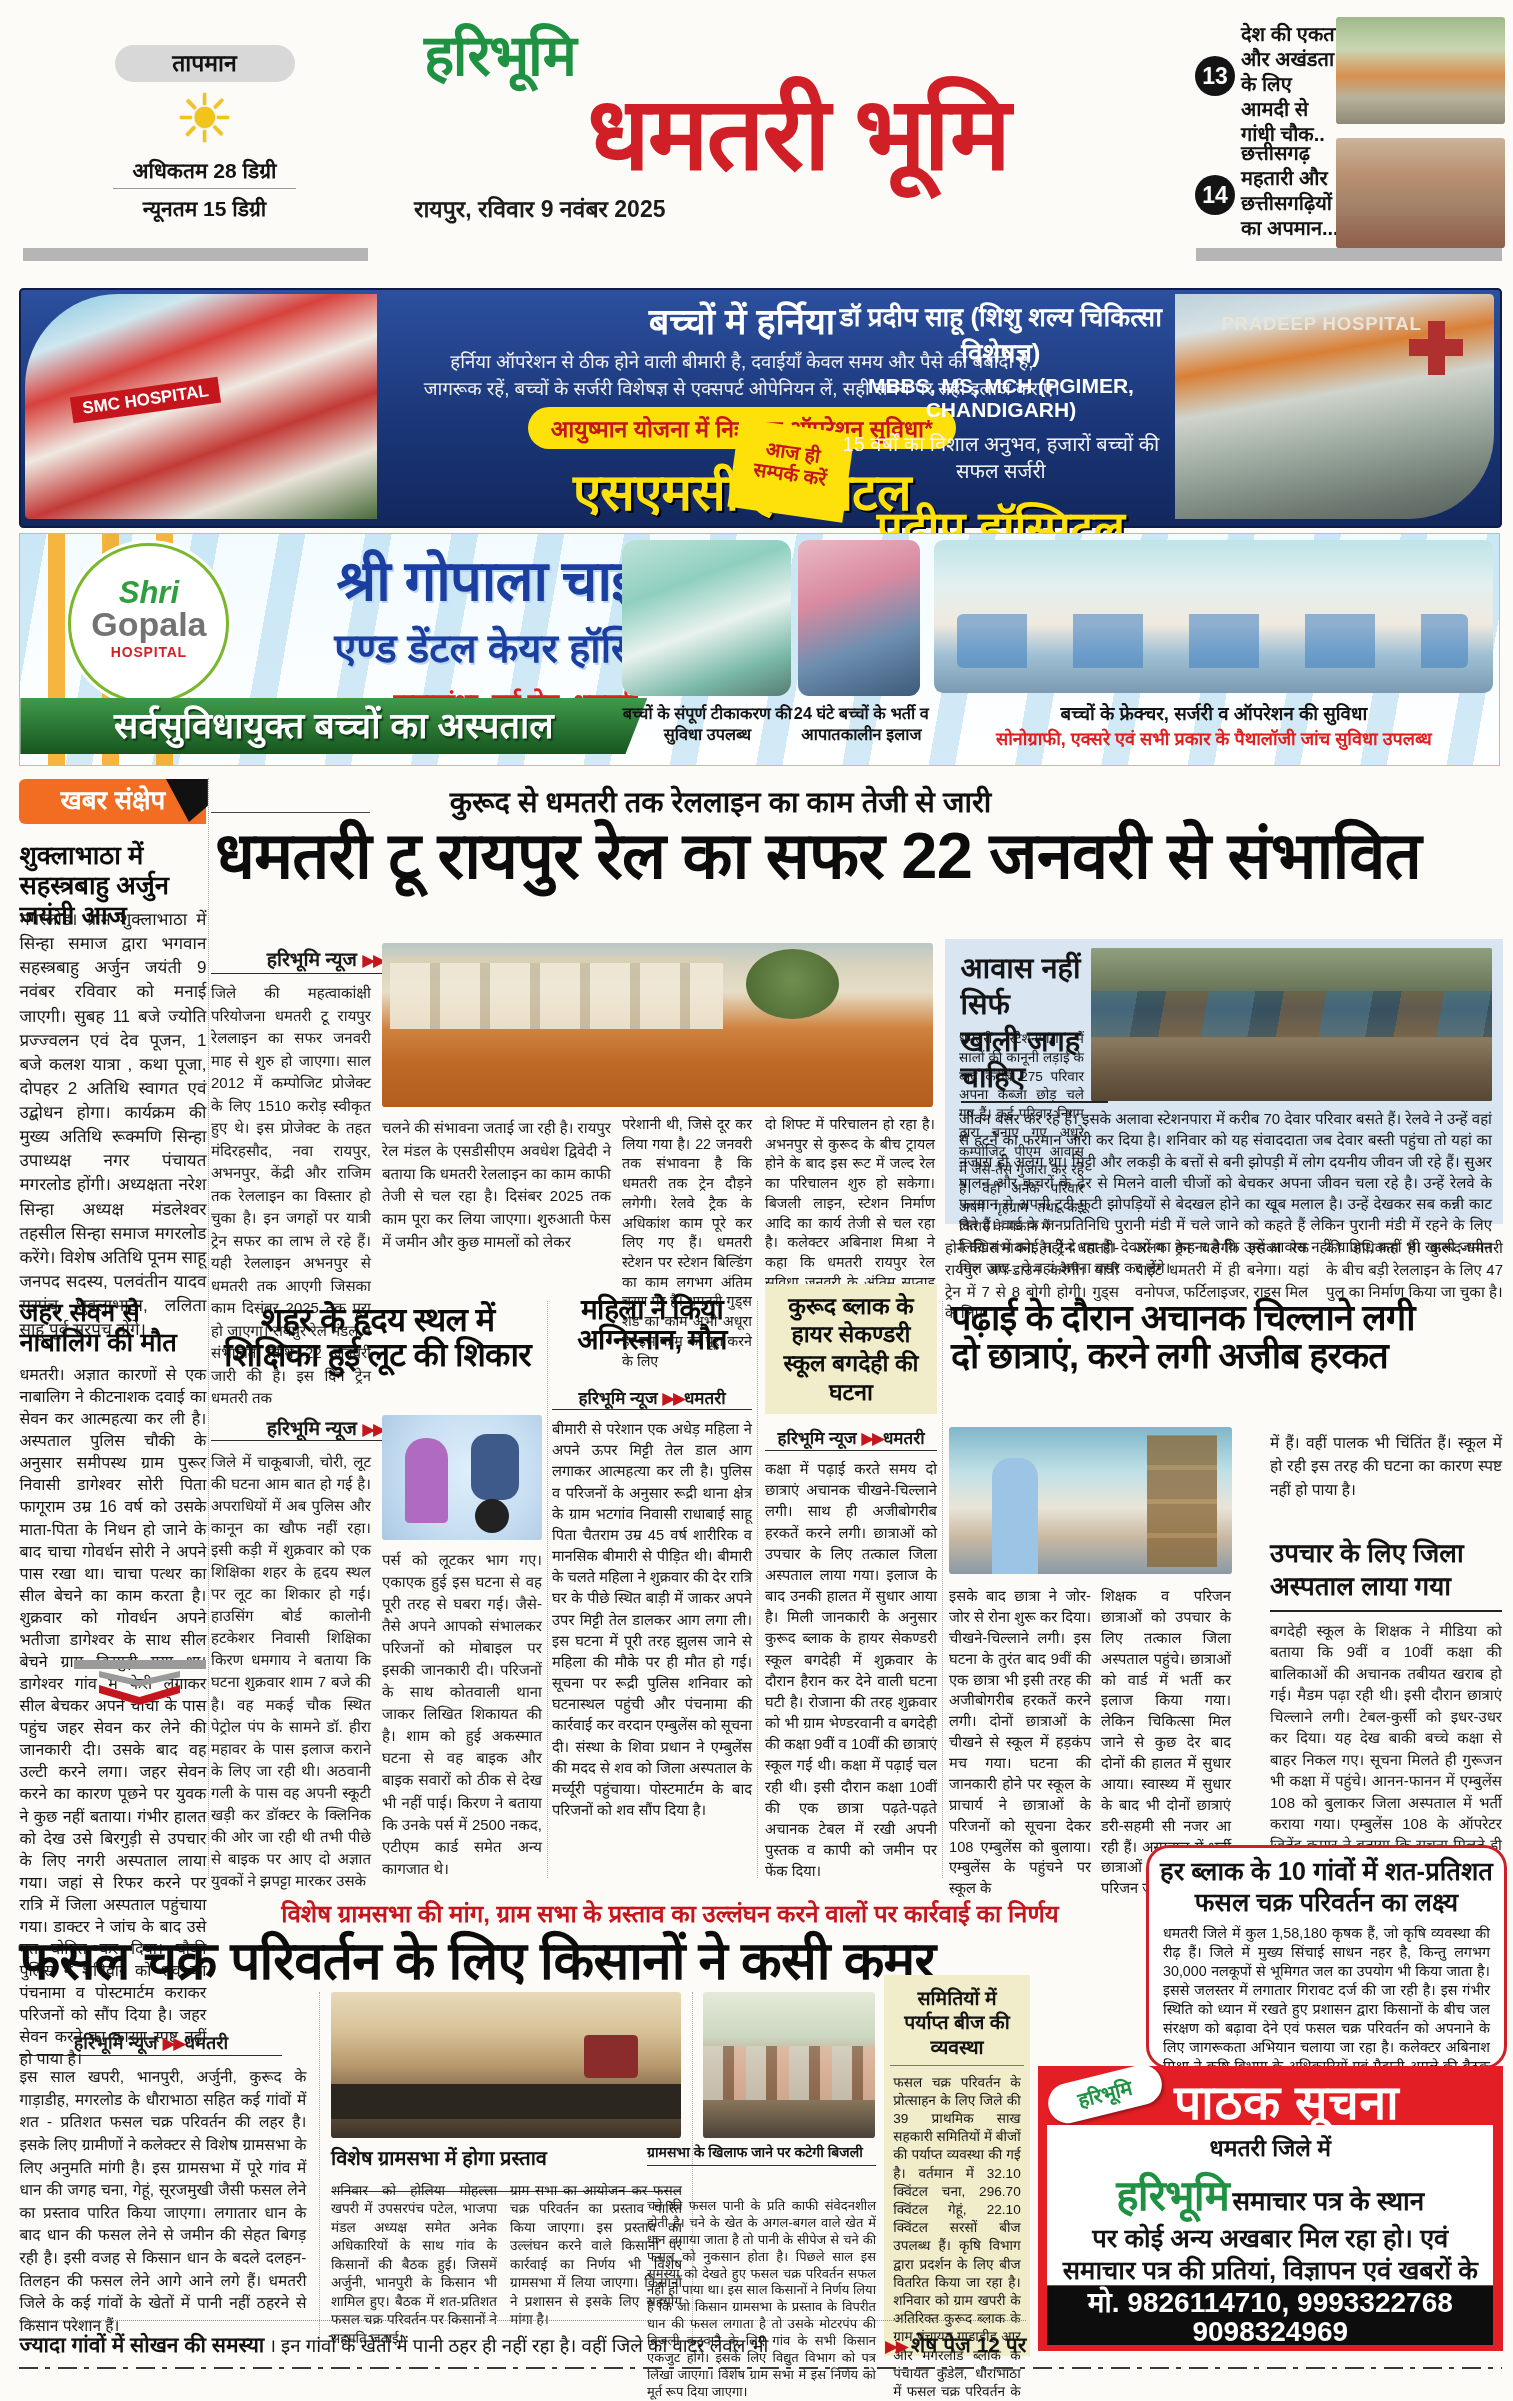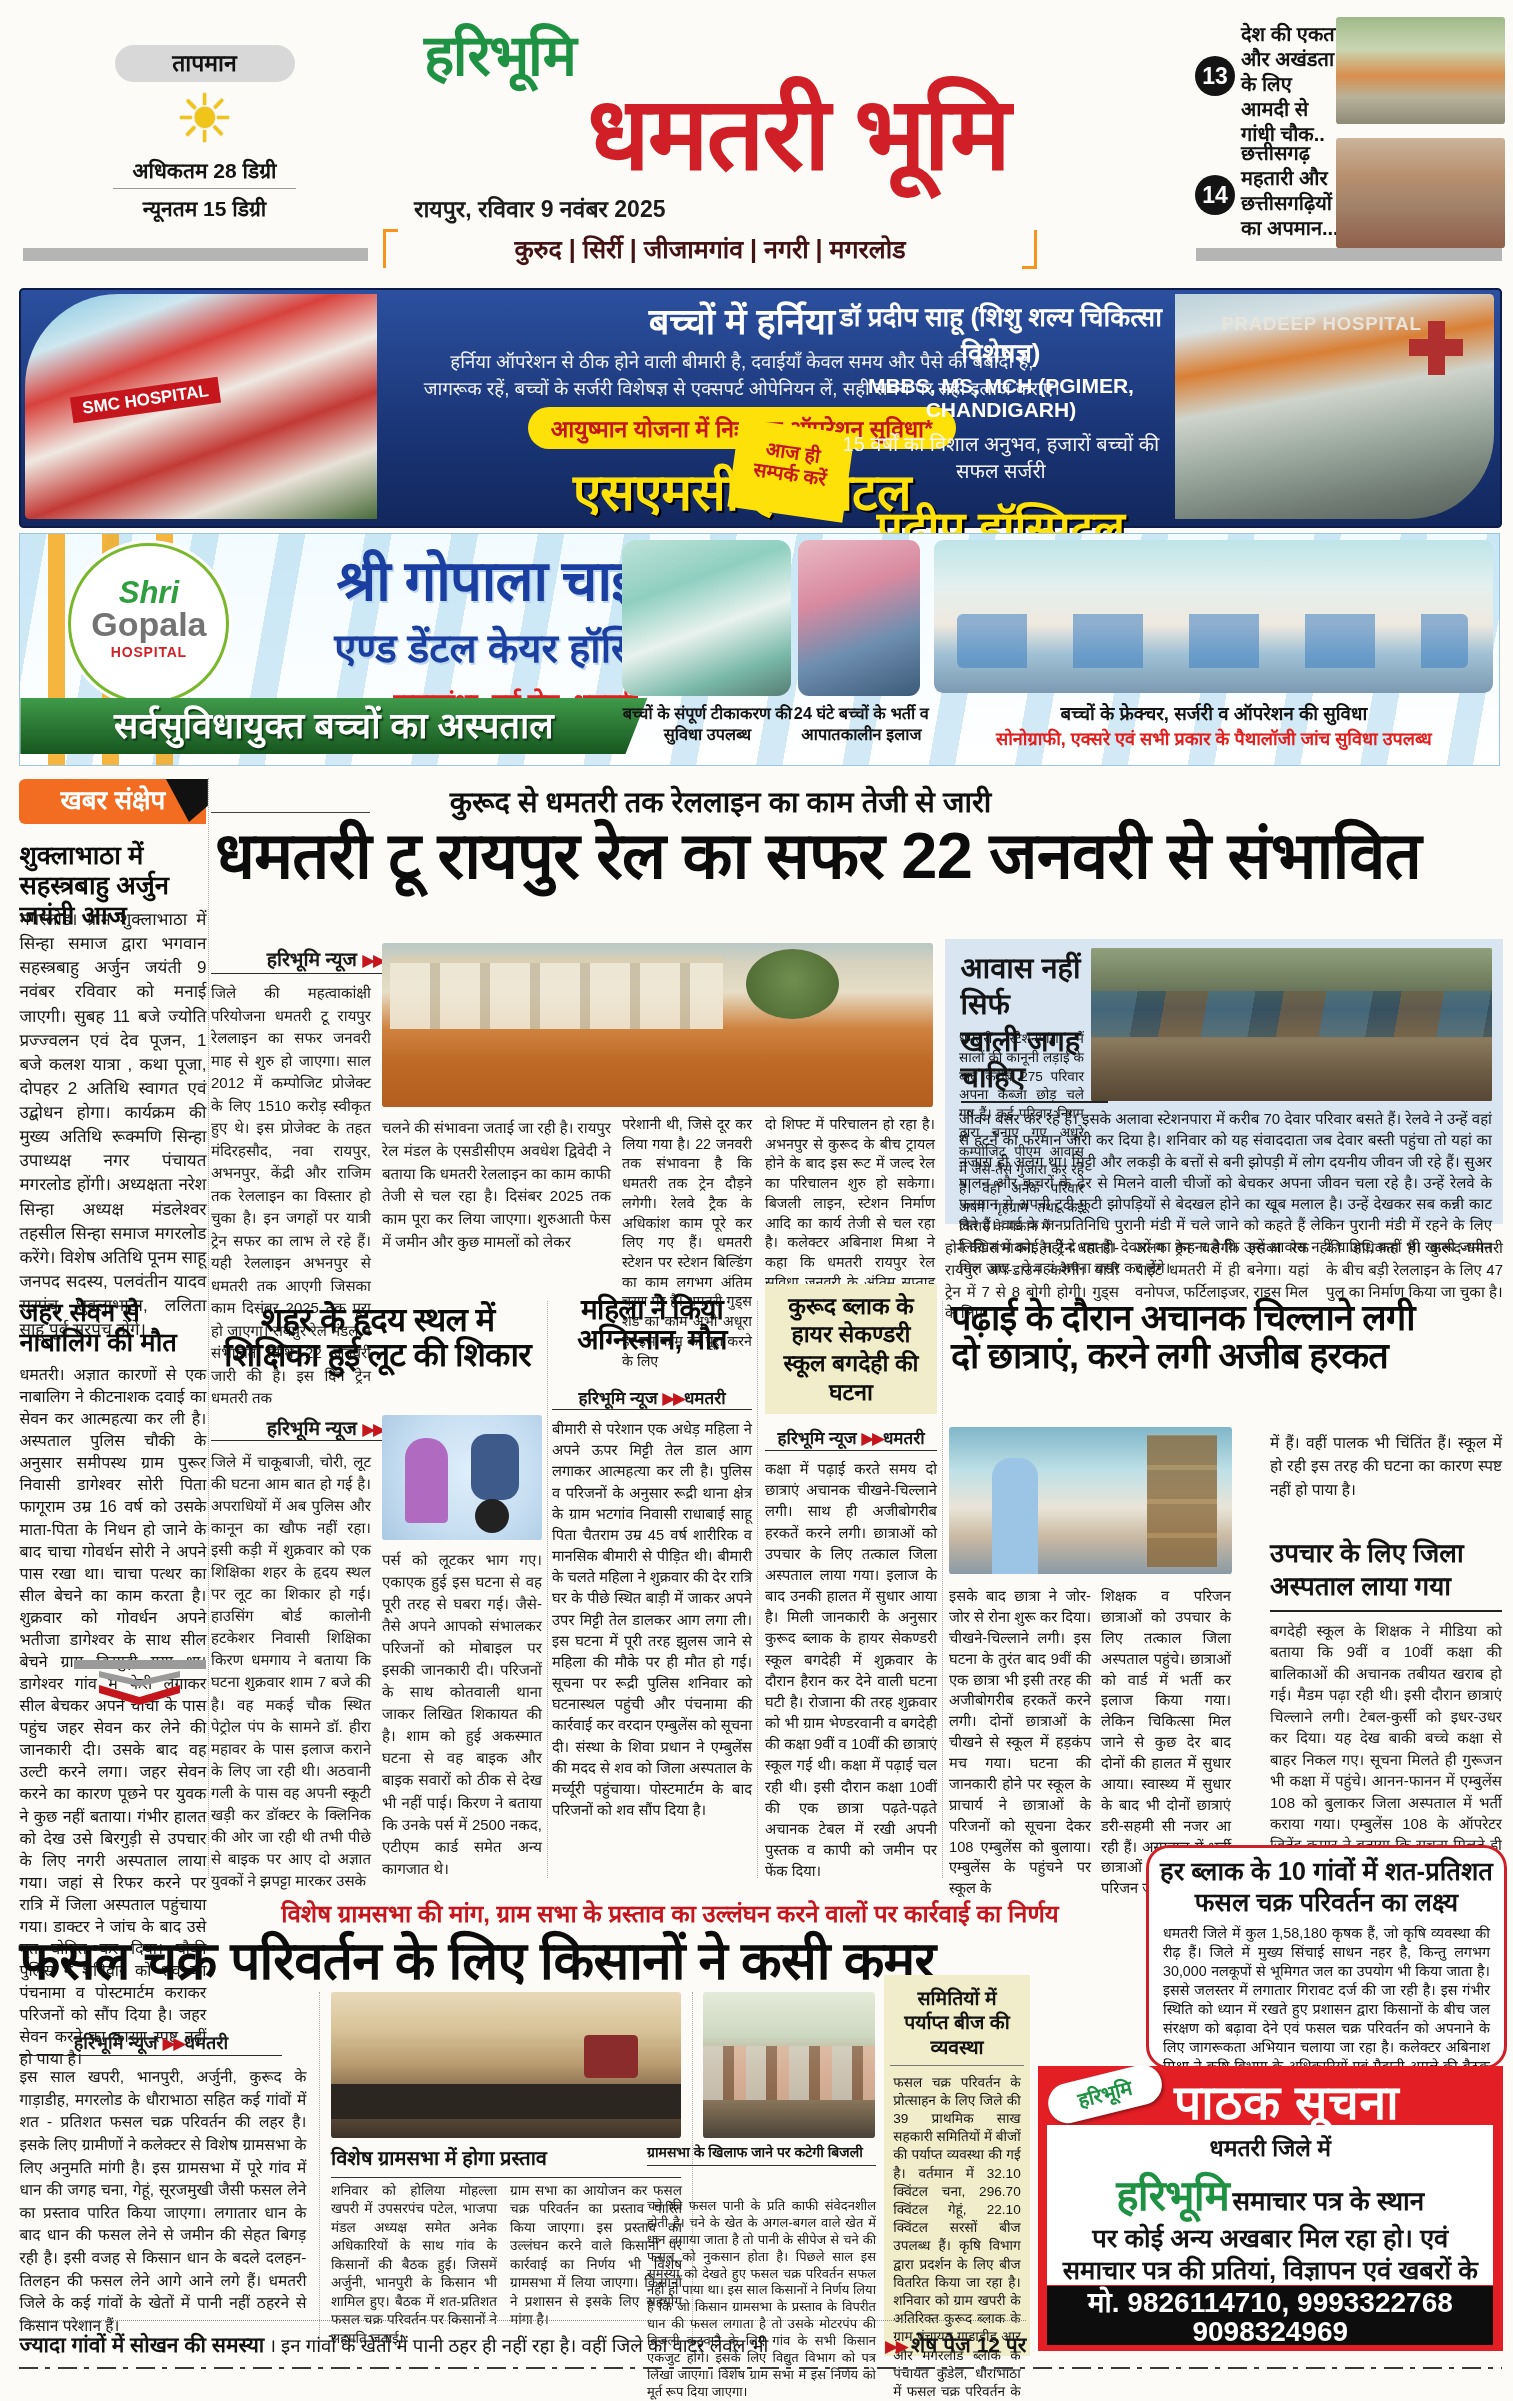--- a/index.html
+++ b/index.html
@@ -32,25 +32,20 @@
     <div class="pill ctr b" style="margin:0 15.5px;background:#d8d8d8;font-size:23px;line-height:37px;height:37px;color:#111;">तापमान</div>
     <div class="ctr" style="font-size:67px;color:#f0c419;line-height:1.1;text-shadow:0 0 1.5px #caa002;">☀</div>
     <div class="ctr b" style="font-size:21px;border-bottom:1.5px solid #9a9a9a;padding-bottom:4.6px;margin:0 14px;">अधिकतम 28 डिग्री</div>
     <div class="ctr b" style="font-size:21px;padding-top:4.6px;">न्यूनतम 15 डिग्री</div>
   </div>
 
   <div class="abs b" style="left:424px;top:14px;font-size:57px;color:#1f9143;letter-spacing:-1.5px;">हरिभूमि</div>
   <div class="abs b ctr" style="left:403px;top:60px;width:790px;font-size:102px;color:#d01f26;letter-spacing:-2.3px;white-space:nowrap;">धमतरी भूमि</div>
   <div class="abs b" style="left:414px;top:192px;font-size:23px;color:#1c1c1c;">रायपुर, रविवार 9 नवंबर 2025</div>
 
-  <div class="abs" style="left:383px;top:229px;width:654px;height:40px;">
-    <div class="abs" style="left:0;top:0;width:12.4px;height:36px;border-left:3.9px solid #f7941d;border-top:3.9px solid #f7941d;"></div>
-    <div class="abs" style="right:0;bottom:0;width:12.4px;height:36px;border-right:3.9px solid #f7941d;border-bottom:3.9px solid #f7941d;"></div>
-    <div class="ctr b" style="font-size:25px;line-height:40px;color:#431212;">कुरुद | सिर्री | जीजामगांव | नगरी | मगरलोड</div>
-  </div>
   <div class="abs" style="left:23px;top:248px;width:345px;height:13px;background:#b5b5b5;"></div>
   <div class="abs" style="left:1196px;top:248px;width:306px;height:13px;background:#b5b5b5;"></div>
 
   <div class="abs num-circle" style="left:1195px;top:56px;">13</div>
   <div class="abs b" style="left:1241px;top:22px;width:101px;font-size:20px;line-height:1.25;">देश की एकता और अखंडता के लिए आमदी से गांधी चौक..</div>
   <div class="photo" style="left:1336px;top:17px;width:169px;height:107px;background:linear-gradient(180deg,#9fb98a 0%,#c9d6b2 30%,#d88f4e 55%,#b9b29b 75%,#8e8a76 100%);"></div>
   <div class="abs num-circle" style="left:1195px;top:175px;">14</div>
   <div class="abs b" style="left:1241px;top:141px;width:101px;font-size:20px;line-height:1.25;">छत्तीसगढ़ महतारी और छत्तीसगढ़ियों का अपमान...</div>
   <div class="photo" style="left:1336px;top:138px;width:169px;height:110px;background:linear-gradient(180deg,#cbb49a 0%,#b78f6e 35%,#a3836a 60%,#8f5f4a 100%);"></div>
 
@@ -229,21 +224,21 @@
   </div>
   <div class="rule" style="left:19.4px;top:2055px;width:263px;"></div>
   <div class="abs body-txt just" style="left:19.4px;top:2066px;width:287px;font-size:15.5px;line-height:1.46;">इस साल खपरी, भानपुरी, अर्जुनी, कुरूद के गाड़ाडीह, मगरलोड के धौराभाठा सहित कई गांवों में शत - प्रतिशत फसल चक्र परिवर्तन की लहर है। इसके लिए ग्रामीणों ने कलेक्टर से विशेष ग्रामसभा के लिए अनुमति मांगी है। इस ग्रामसभा में पूरे गांव में धान की जगह चना, गेहूं, सूरजमुखी जैसी फसल लेने का प्रस्ताव पारित किया जाएगा। लगातार धान के बाद धान की फसल लेने से जमीन की सेहत बिगड़ रही है। इसी वजह से किसान धान के बदले दलहन-तिलहन की फसल लेने आगे आने लगे हैं। धमतरी जिले के कई गांवों के खेतों में पानी नहीं ठहरने से किसान परेशान हैं।</div>
 
   <div class="vrule" style="left:319px;top:1992px;height:356px;"></div>
 
   <div class="photo" style="left:331px;top:1992px;width:350px;height:146px;background:linear-gradient(180deg,#e8d9b8 0%,#d9c49a 25%,#b89a6e 50%,#6e5a42 75%,#3c3228 100%);">
     <div class="abs" style="left:0;bottom:19.4px;width:100%;height:35px;background:#2c2620;"></div>
     <div class="abs" style="right:43px;top:43px;width:54px;height:43px;background:#8a2c2c;border-radius:4.6px;"></div>
   </div>
-  <div class="abs b" style="left:331px;top:2144px;width:350px;font-size:20px;border-bottom:1.5px solid #333;padding-bottom:6px;">विशेष ग्रामसभा में होगा प्रस्ताव</div>
+  <div class="abs b" style="left:331px;top:2144px;width:350px;font-size:20px;border-bottom:1.5px solid #333;padding-bottom:20px;">विशेष ग्रामसभा में होगा प्रस्ताव</div>
   <div class="abs body-txt just" style="left:331px;top:2182px;width:166px;font-size:13.6px;line-height:1.36;">शनिवार को होलिया मोहल्ला खपरी में उपसरपंच पटेल, भाजपा मंडल अध्यक्ष समेत अनेक अधिकारियों के साथ गांव के किसानों की बैठक हुई। जिसमें अर्जुनी, भानपुरी के किसान भी शामिल हुए। बैठक में शत-प्रतिशत फसल चक्र परिवर्तन पर किसानों ने सहमति जताई।</div>
   <div class="abs body-txt just" style="left:510px;top:2182px;width:172px;font-size:13.6px;line-height:1.36;">ग्राम सभा का आयोजन कर फसल चक्र परिवर्तन का प्रस्ताव पारित किया जाएगा। इस प्रस्ताव का उल्लंघन करने वाले किसानों पर कार्रवाई का निर्णय भी विशेष ग्रामसभा में लिया जाएगा। किसानों ने प्रशासन से इसके लिए सहयोग मांगा है।</div>
 
   <div class="vrule" style="left:692px;top:1992px;height:356px;"></div>
 
   <div class="photo" style="left:703px;top:1992px;width:172px;height:146px;background:linear-gradient(180deg,#e4ead8 0%,#cdd8c2 30%,#b2987a 55%,#7a6a52 80%,#4a4238 100%);">
     <div class="abs" style="left:0;top:54px;width:100%;height:54px;background:repeating-linear-gradient(90deg,#d7d2c5 0 20px,#8a6248 20px 31px,#e4b8a0 31px 43px);opacity:.75;"></div>
   </div>
   <div class="abs b" style="left:647px;top:2144px;width:229px;font-size:14px;border-bottom:1.5px solid #333;padding-bottom:4.6px;line-height:1.2;">ग्रामसभा के खिलाफ जाने पर कटेगी बिजली</div>
   <div class="abs body-txt just" style="left:647px;top:2198px;width:229px;font-size:13px;line-height:1.3;">चने की फसल पानी के प्रति काफी संवेदनशील होती है। चने के खेत के अगल-बगल वाले खेत में धान लगाया जाता है तो पानी के सीपेज से चने की फसल को नुकसान होता है। पिछले साल इस समस्या को देखते हुए फसल चक्र परिवर्तन सफल नहीं हो पाया था। इस साल किसानों ने निर्णय लिया है कि जो किसान ग्रामसभा के प्रस्ताव के विपरीत धान की फसल लगाता है तो उसके मोटरपंप की बिजली कटवाने के लिए गांव के सभी किसान एकजुट होंगे। इसके लिए विद्युत विभाग को पत्र लिखा जाएगा। विशेष ग्राम सभा में इस निर्णय को मूर्त रूप दिया जाएगा।</div>

